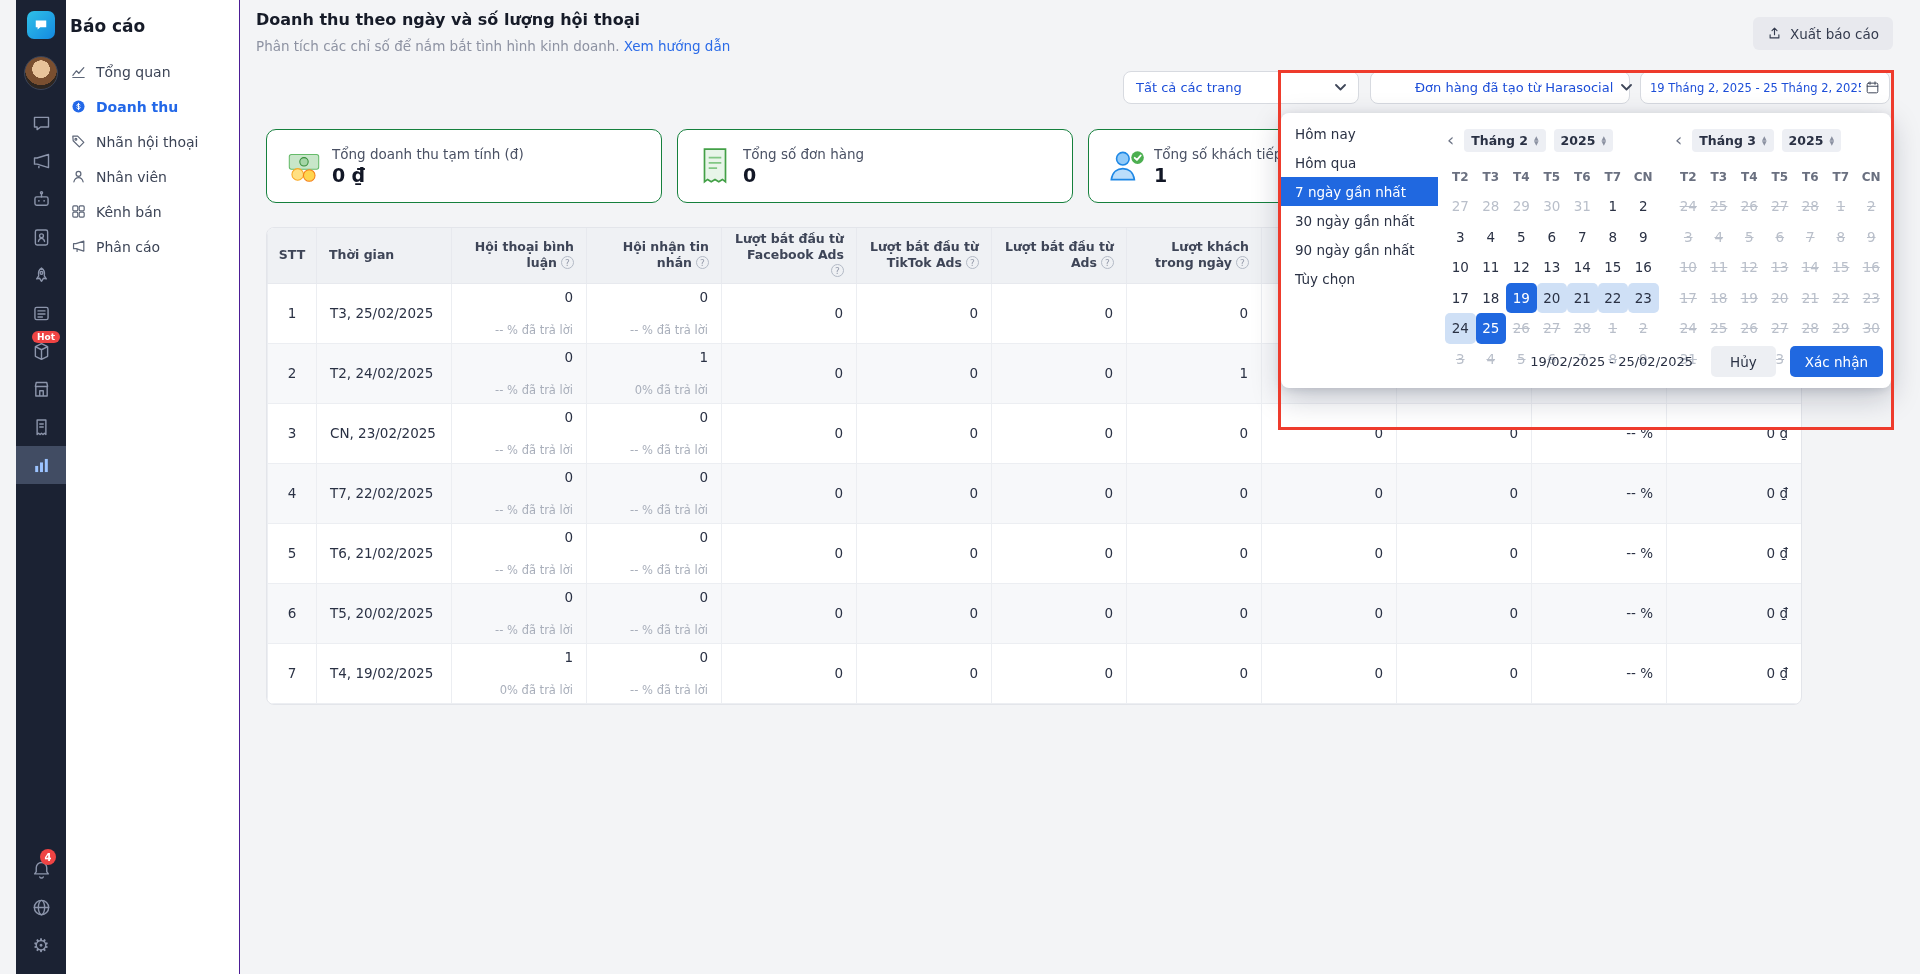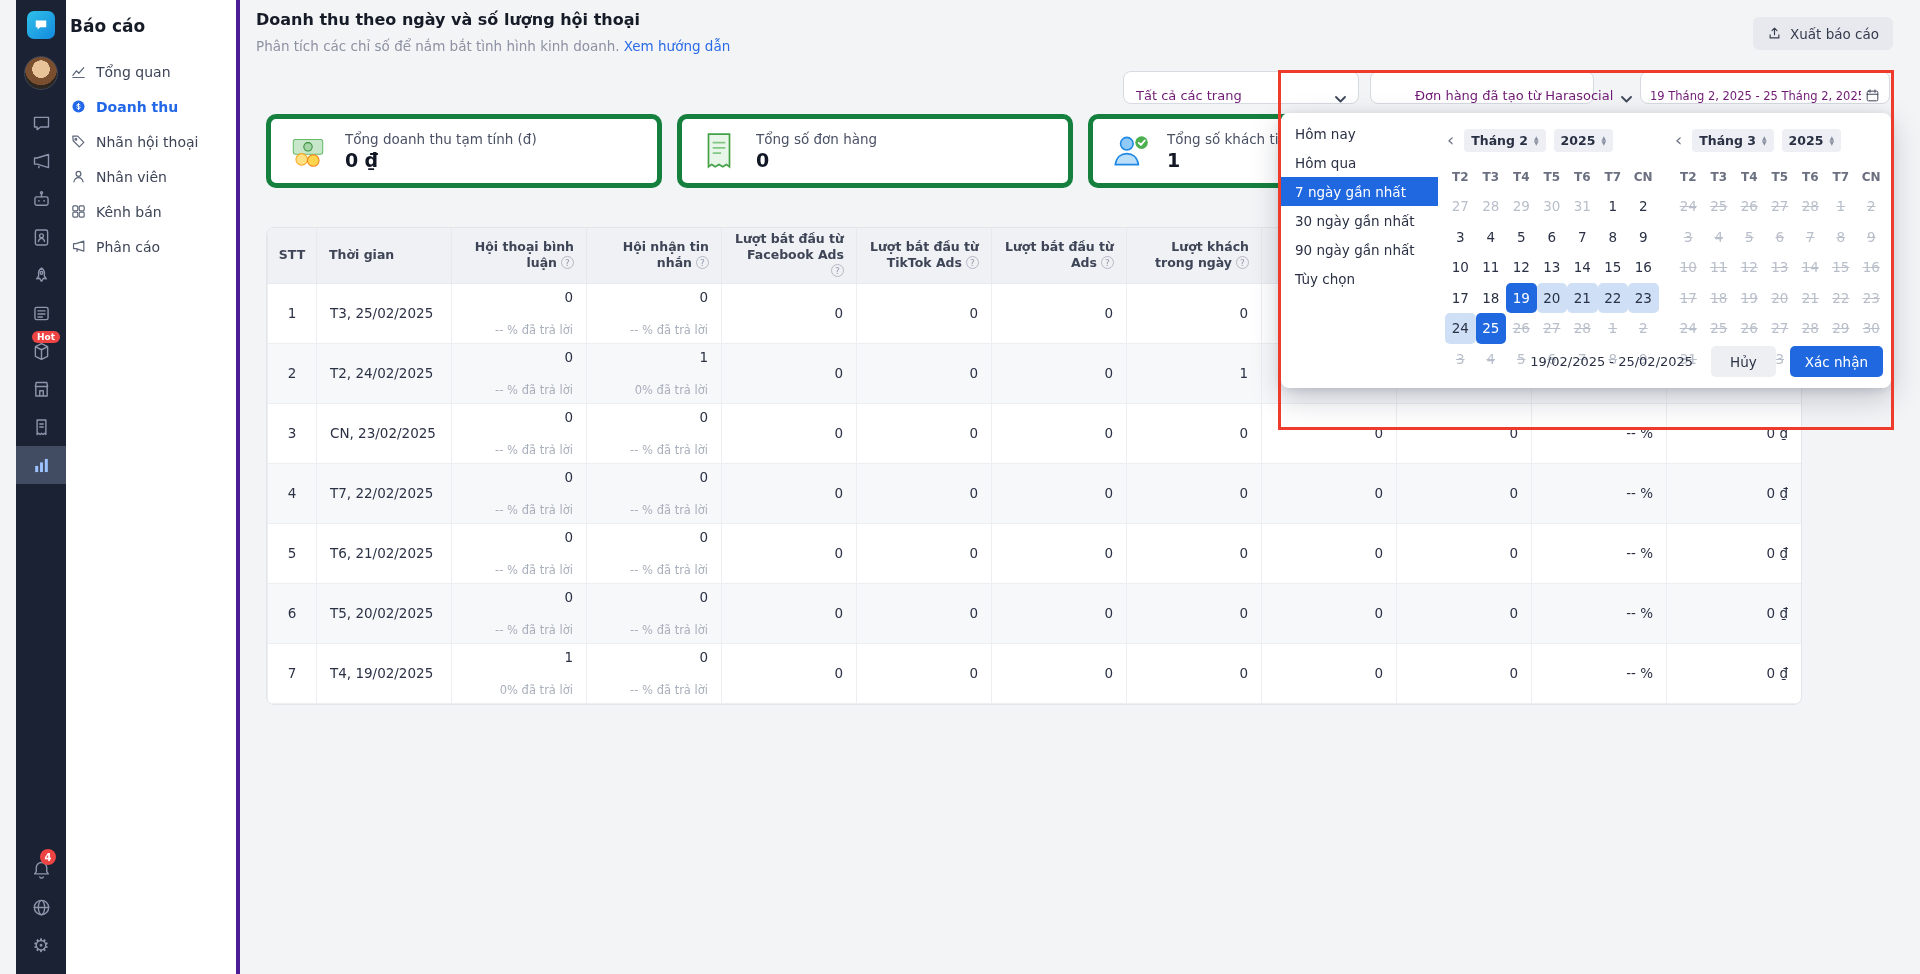--- a/index.html
+++ b/index.html
@@ -18,48 +18,48 @@
 .ricon .dot{fill:#8c95ab;stroke:none;}
 .ricon.active{background:#414c63;}
 .ricon.active svg rect{fill:#9cc3ff;stroke:none;}
 .hot{position:absolute;left:16px;top:331px;background:#ef4444;color:#fff;font-size:9px;font-weight:bold;padding:1px 5px;border-radius:8px;z-index:6;}
 .rail-bottom{position:absolute;bottom:18px;left:0;width:50px;display:flex;flex-direction:column;align-items:center;gap:16px;}
 .rail-bottom .ricon{height:22px;}
 .noti-badge{position:absolute;top:-9px;left:24px;min-width:16px;height:16px;border-radius:8px;background:#ef4444;color:#fff;font-size:10px;font-weight:bold;display:flex;align-items:center;justify-content:center;padding:0 4px;}
 .gear-glyph{font-size:19px;color:#8c95ab;line-height:1;}
 
 
-.sidebar{position:absolute;left:50px;top:0;width:190px;height:974px;background:#fff;border-right:4px solid #4c1d95;z-index:4;}
+.sidebar{position:absolute;left:50px;top:0;width:190px;height:974px;background:#fff;border-right:1px solid #4c1d95;z-index:4;}
 .sb-title{padding:16px 0 0 20px;font-size:17px;font-weight:bold;color:#161b28;}
 .side-items{margin-top:18px;}
 .side-item{height:35px;display:flex;align-items:center;gap:9px;padding-left:20px;font-size:14px;color:#3c4456;cursor:pointer;white-space:nowrap;}
 .side-item svg{width:17px;height:17px;stroke:#5d6678;fill:none;stroke-width:1.7;stroke-linecap:round;stroke-linejoin:round;flex:none;}
 .side-item.active{color:#2368e8;font-weight:bold;}
 .side-item.active svg{stroke:#2368e8;}
 .icon-revenue circle{fill:#2368e8;stroke:none;}
 .icon-revenue path{stroke:#fff !important;stroke-width:1.4;}
 
 
 .page-title{position:absolute;left:256px;top:10px;font-size:16px;font-weight:bold;color:#161b28;}
 .page-sub{position:absolute;left:256px;top:38px;font-size:13.5px;color:#8d92a2;white-space:nowrap;}
 .page-sub a{color:#2b6be8;text-decoration:none;margin-left:4px;cursor:pointer;}
 .btn-export{position:absolute;right:27px;top:17px;height:33px;display:flex;align-items:center;gap:8px;background:#e8e9ee;border:none;border-radius:6px;padding:0 14px;font-size:13.5px;color:#343b4e;font-family:inherit;cursor:pointer;}
 .btn-export svg{width:15px;height:15px;stroke:#343b4e;fill:none;stroke-width:1.8;stroke-linecap:round;stroke-linejoin:round;}
 
 
-.dd{position:absolute;top:71px;height:33px;background:#fff;border:1px solid #d7dae0;border-radius:8px;display:flex;align-items:flex-end;justify-content:space-between;padding:0 12px;font-size:13px;color:#701a75;cursor:pointer;white-space:nowrap;z-index:10;}
+.dd{position:absolute;top:71px;height:33px;background:#fff;border:1px solid #d7dae0;border-radius:8px;display:flex;align-items:center;justify-content:space-between;padding:0 12px;font-size:13px;color:#1d4ed8;cursor:pointer;white-space:nowrap;z-index:10;}
 .dd .chev{width:11px;height:7px;stroke:#3f4759;fill:none;stroke-width:1.8;stroke-linecap:round;stroke-linejoin:round;flex:none;margin-left:8px;}
 .dd-pages{left:1123px;width:236px;}
-.dd-orders{left:1370px;width:224px;padding-left:44px;}
+.dd-orders{left:1370px;width:260px;padding-left:44px;}
 .dd-date{left:1640px;width:250px;font-size:11.5px;padding:0 9px;}
 .dd-date .cal-ic{width:15px;height:15px;stroke:#3f4759;fill:none;stroke-width:1.6;stroke-linecap:round;stroke-linejoin:round;flex:none;margin-left:4px;}
 .dd-date span{overflow:hidden;}
 
 
-.card{position:absolute;top:114px;height:74px;background:#fff;border:5px solid #15803d;border-radius:10px;display:flex;align-items:center;gap:16px;padding:0 16px;}
+.card{position:absolute;top:129px;height:74px;background:#fff;border:1px solid #15803d;border-radius:10px;display:flex;align-items:center;gap:7px;padding:0 16px;}
 .card1{left:266px;width:396px;}
 .card2{left:677px;width:396px;}
 .card3{left:1088px;width:396px;}
 .card-icon{width:42px;height:42px;flex:none;}
 .card-icon svg{width:42px;height:42px;}
 .card-label{font-size:13.5px;color:#4a5164;white-space:nowrap;overflow:hidden;}
 .card-value{font-size:19px;font-weight:bold;color:#121726;margin-top:2px;}
 
 
 .tbl-wrap{position:absolute;left:266px;top:227px;width:1536px;background:#fff;border:1px solid #e3e5ea;border-radius:8px;overflow:hidden;}

